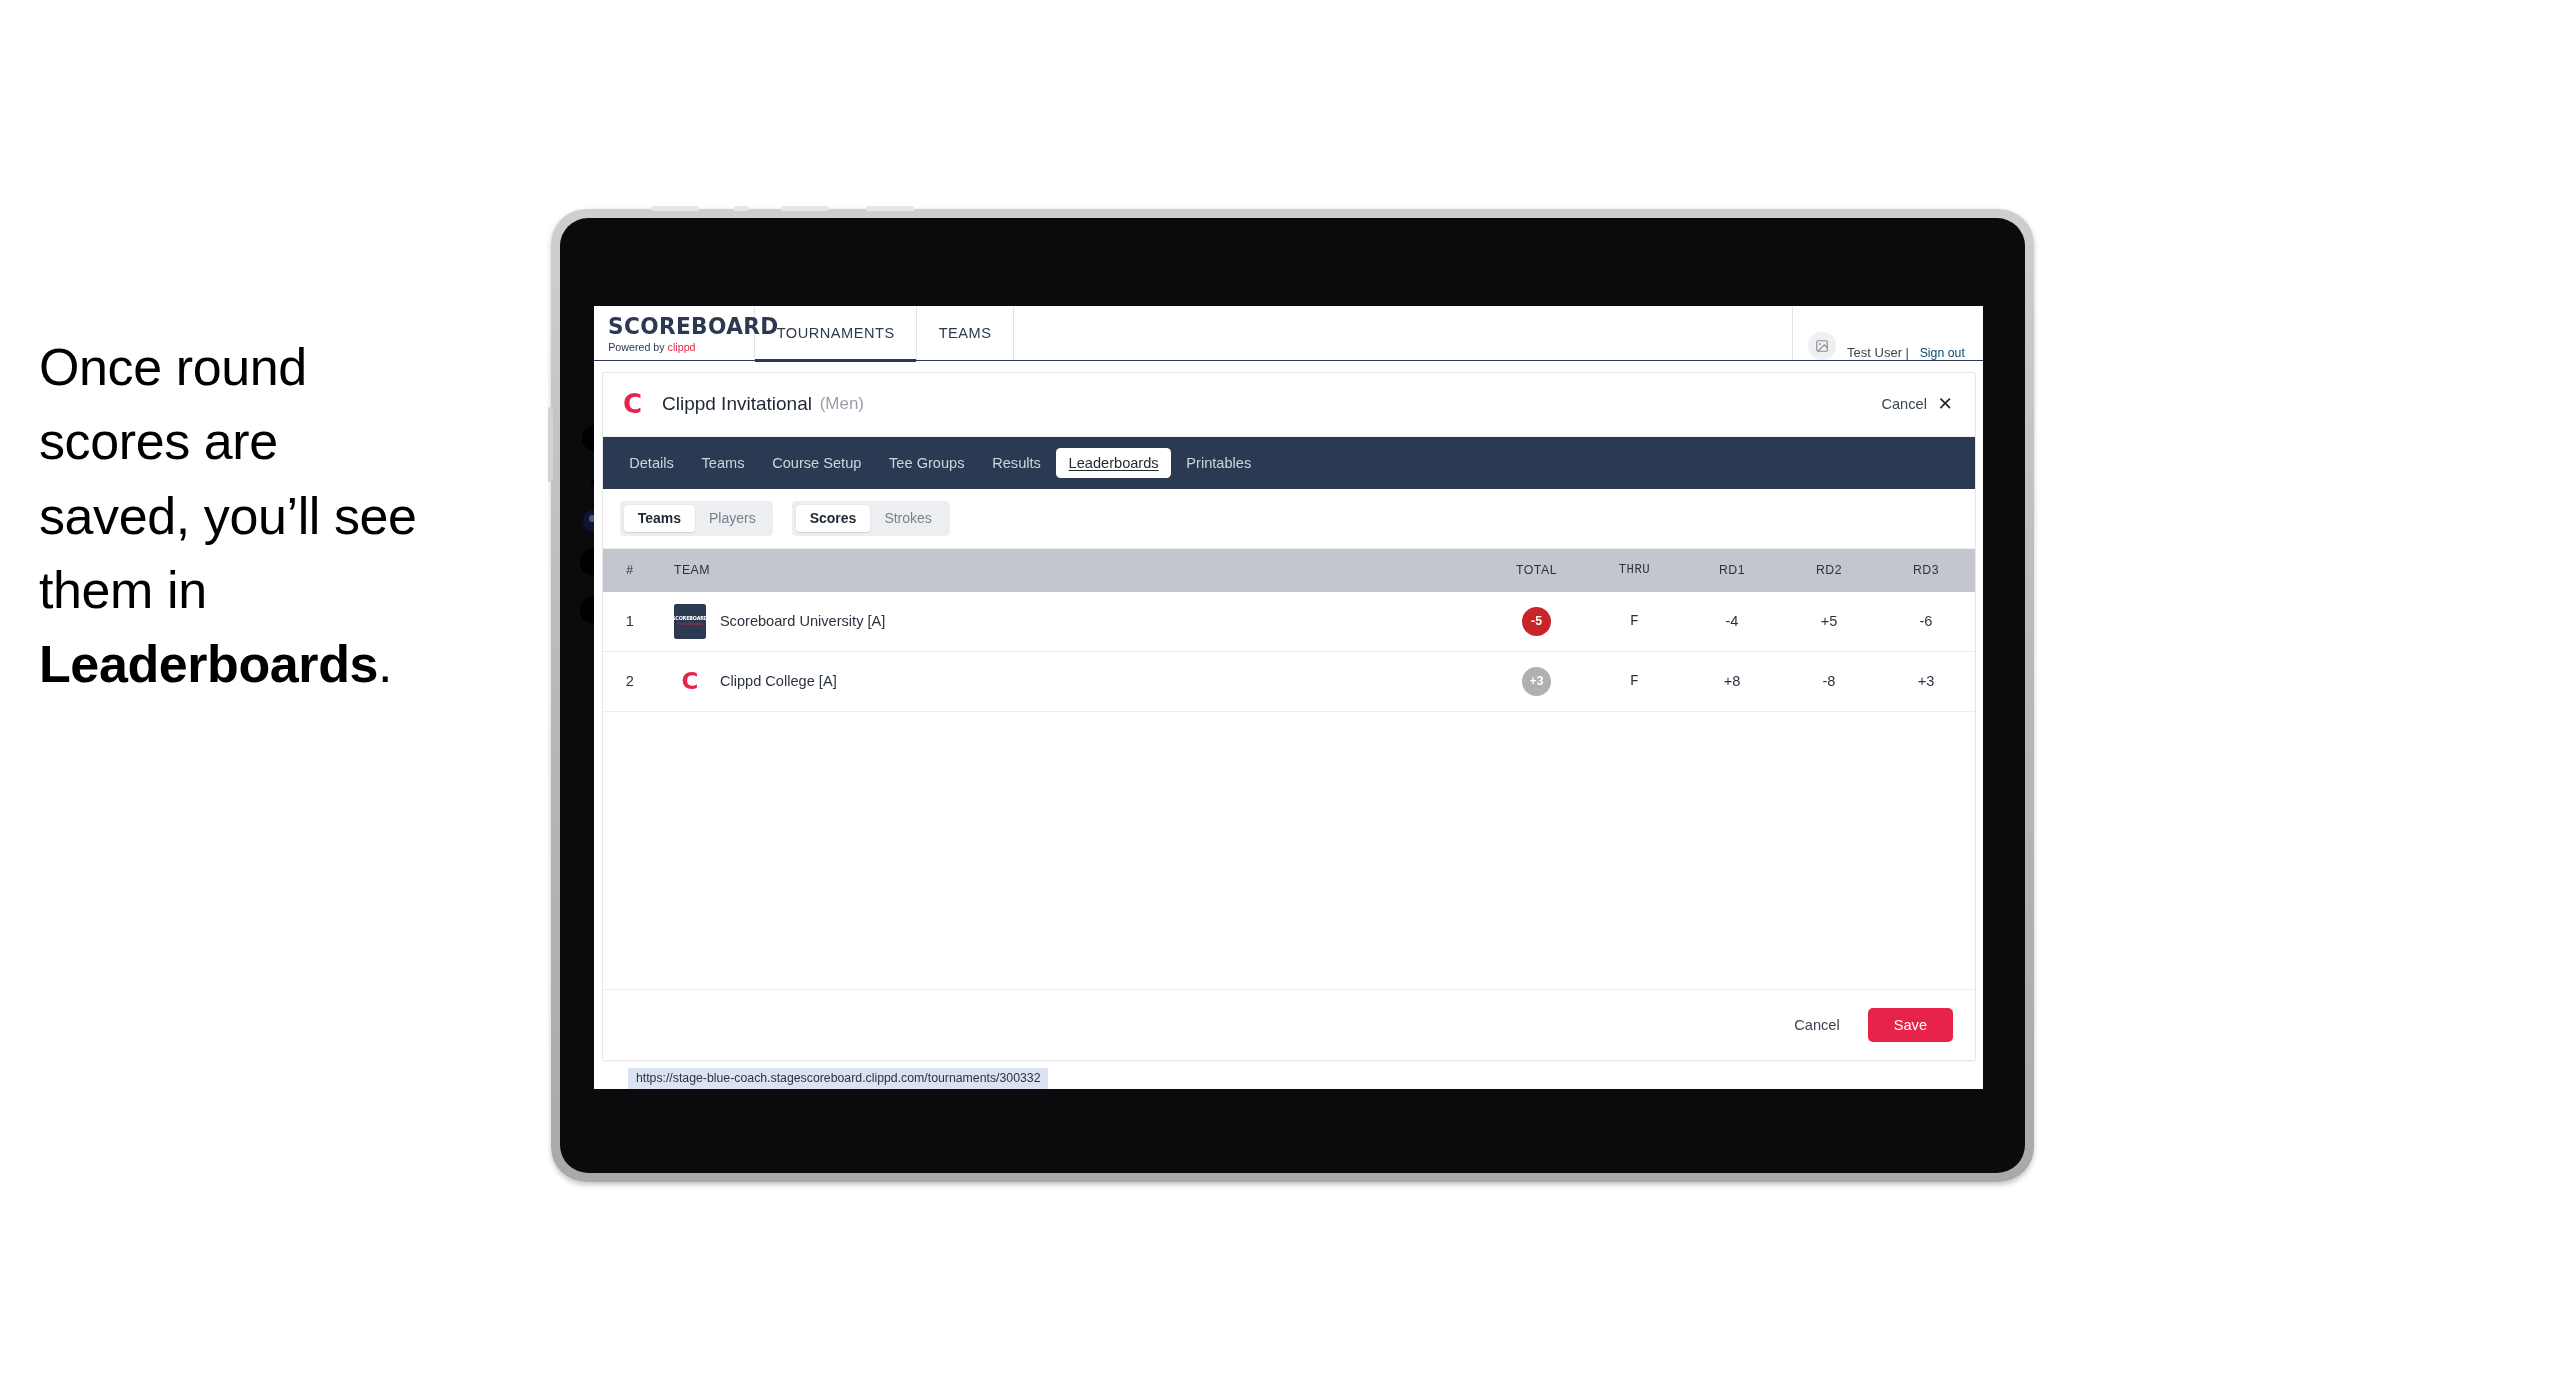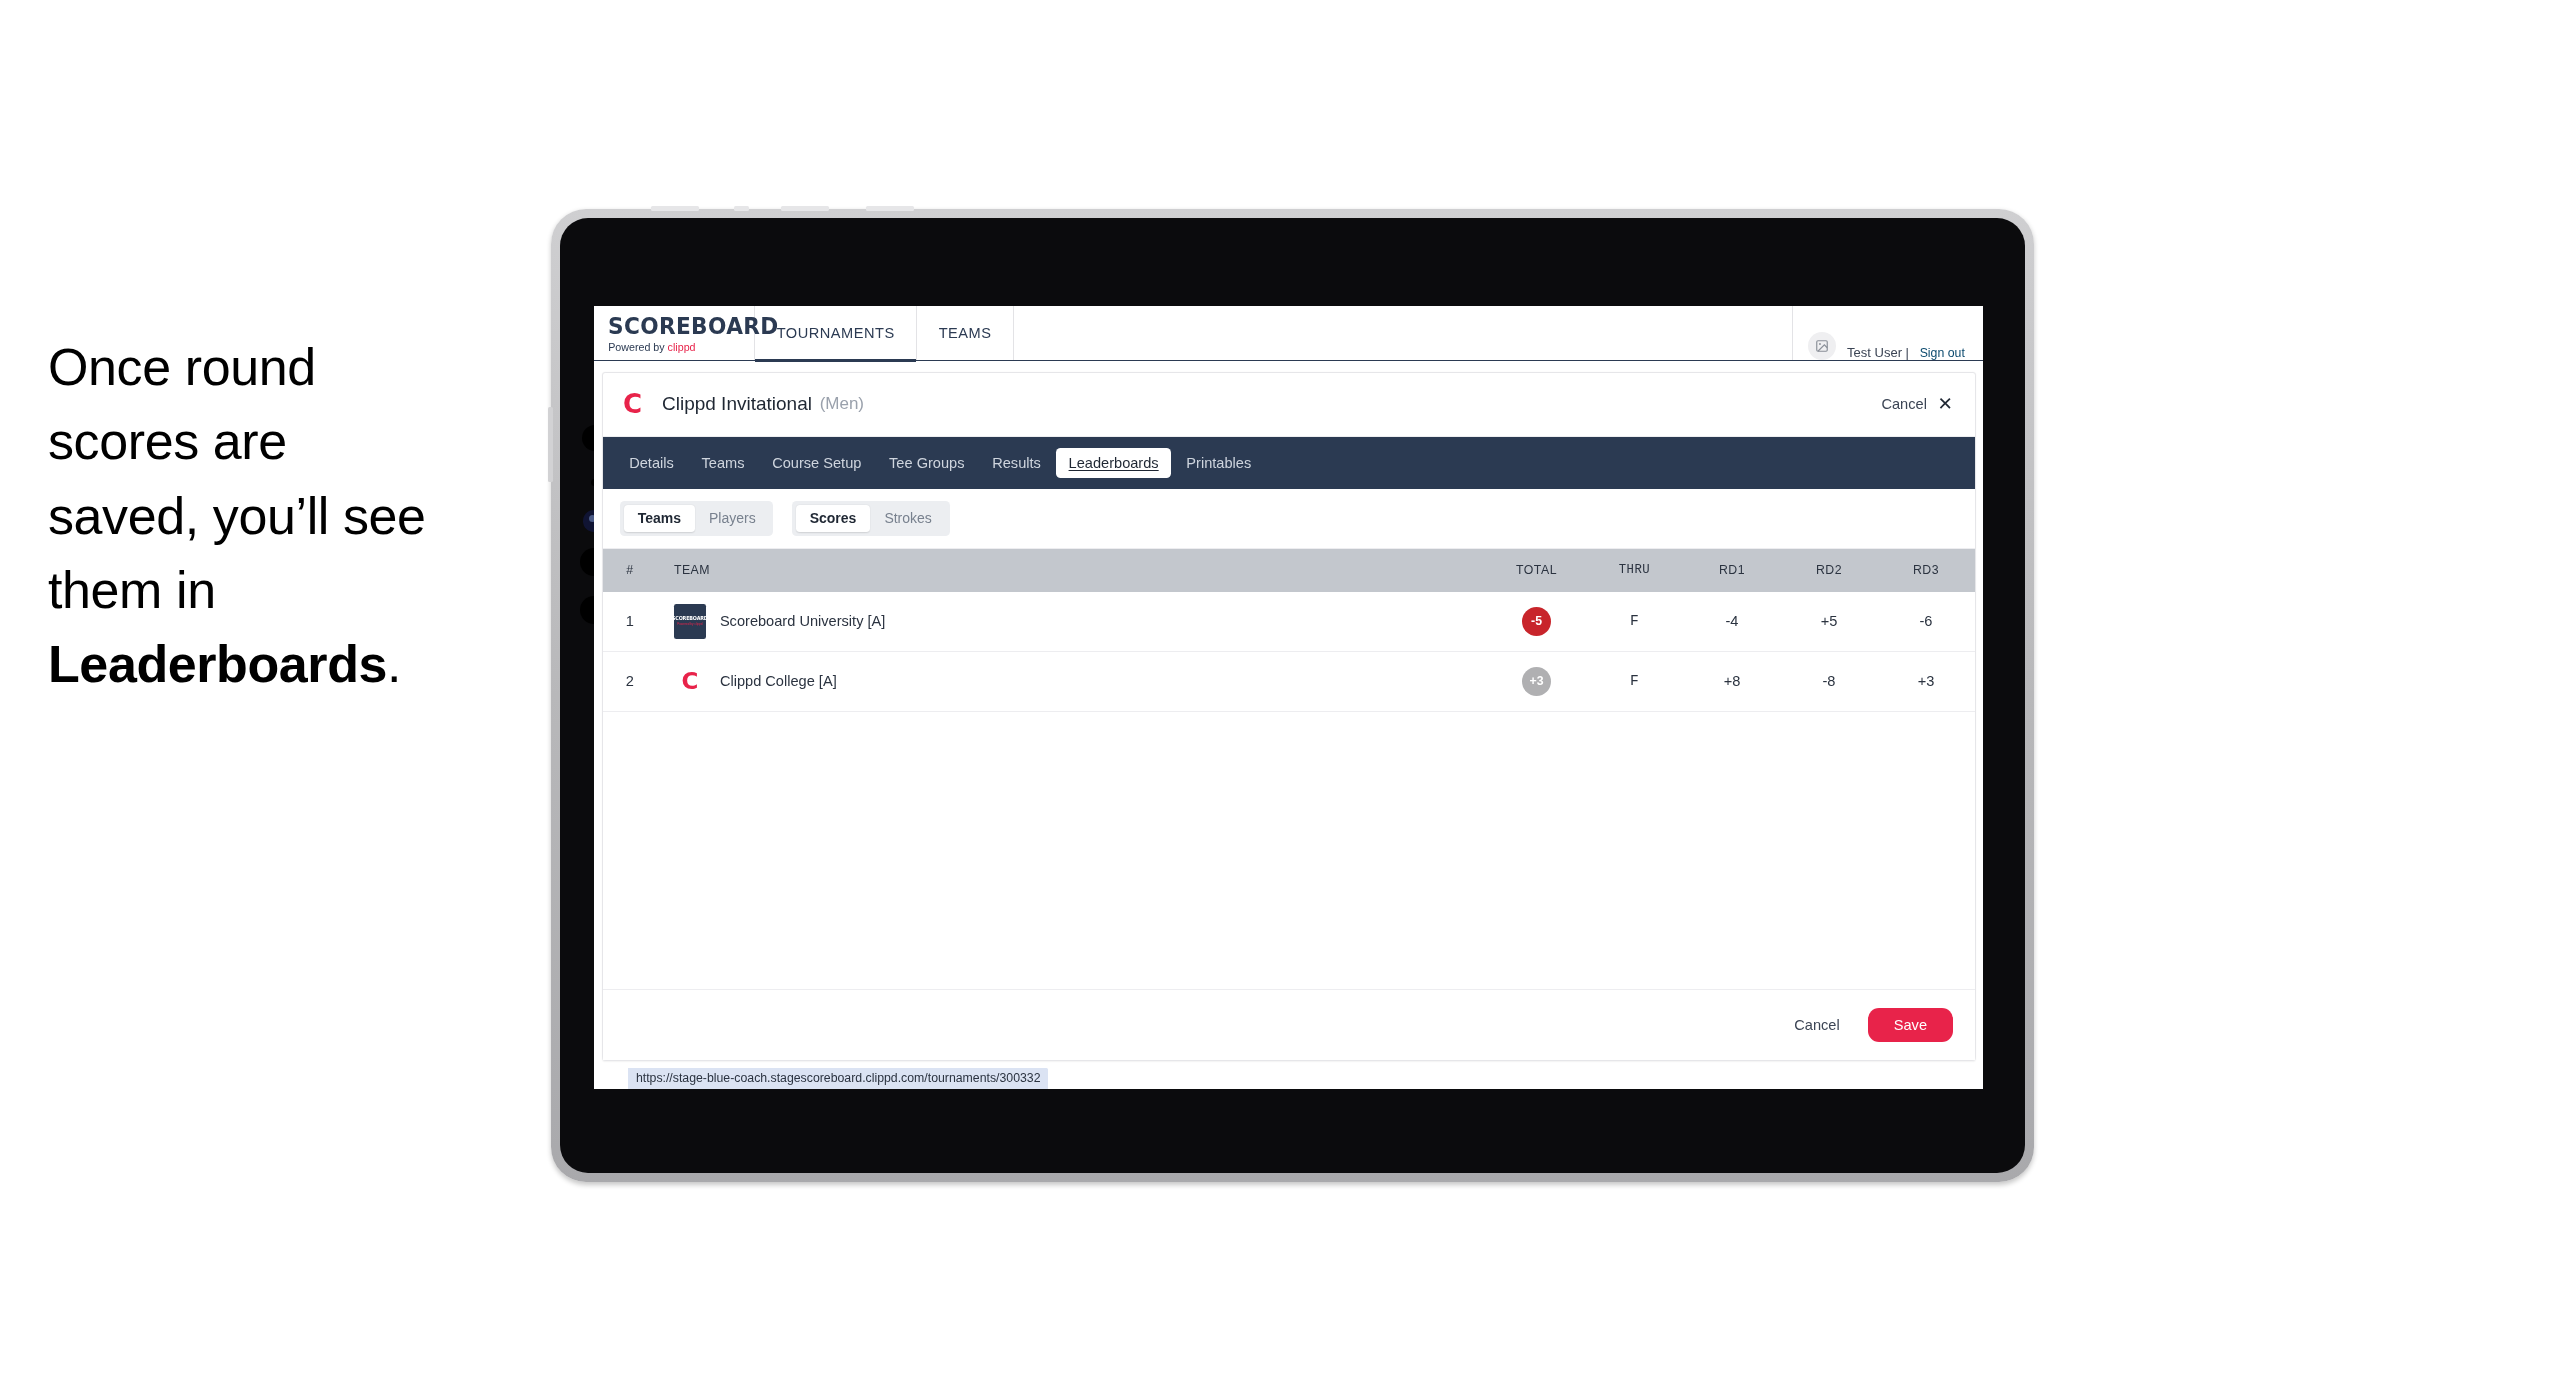--- a/index.html
+++ b/index.html
@@ -7,21 +7,21 @@
     width: 2576px; height: 1386px;
     background: #ffffff;
     font-family: "Liberation Sans", sans-serif;
     overflow: hidden;
   }
   .page { position: relative; width: 2576px; height: 1386px; background: #fff; }
 
   
   .caption {
     position: absolute;
-    left: 48px; top: 330px;
+    left: 39px; top: 330px;
     width: 461px;
     font-size: 52px;
     line-height: 1.43;
     color: #000;
     font-weight: 400;
     letter-spacing: -0.4px;
   }
   .caption .bold { font-weight: 700; }
 
   
@@ -271,21 +271,21 @@
   }
   .btn-cancel {
     font-size: 14.6px; color: #3b4454;
     padding: 7.7px 14px; cursor: pointer;
     background: none; border: none;
     font-family: "Liberation Sans", sans-serif;
   }
   .btn-save {
     font-size: 14.6px; color: #ffffff;
     background: #e8234a; border: none;
-    padding: 9.2px 26px; border-radius: 11px;
+    padding: 9.2px 26px; border-radius: 5px;
     cursor: pointer;
     font-family: "Liberation Sans", sans-serif;
   }
 
   
   .statusbar {
     position: absolute;
     left: 34px; bottom: 0px;
     background: #dbe3f3;
     color: #2b3340;

